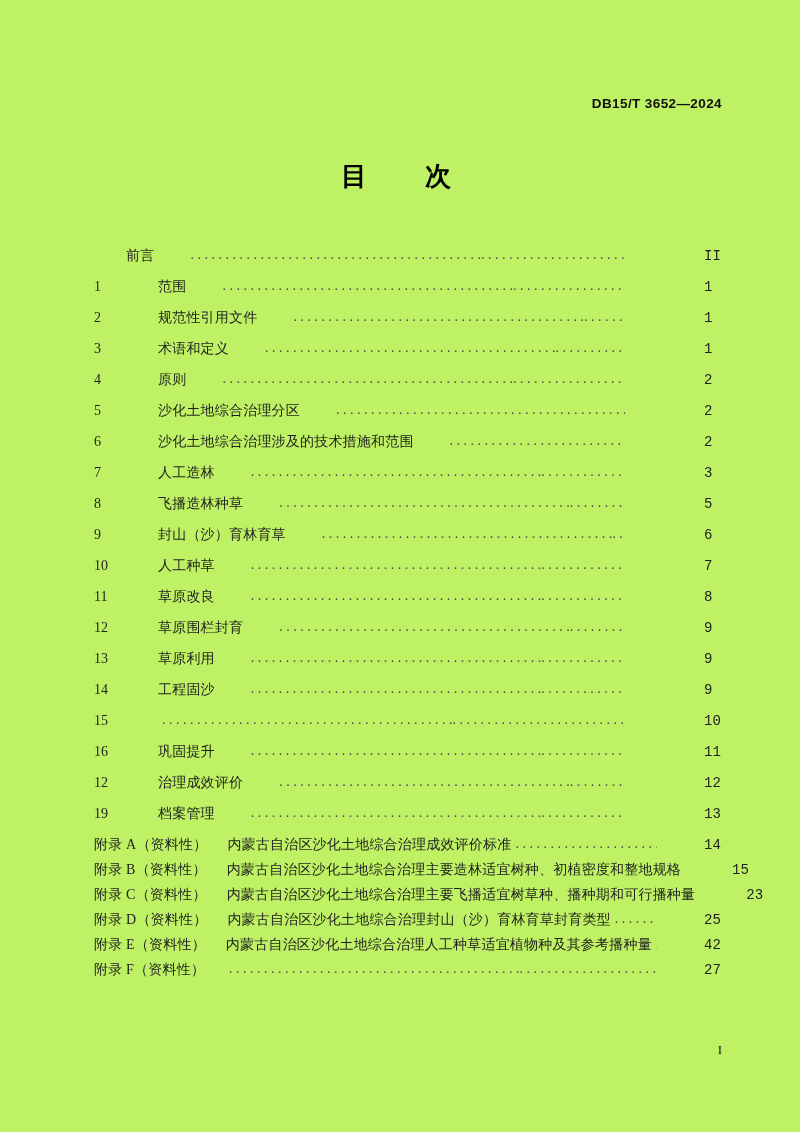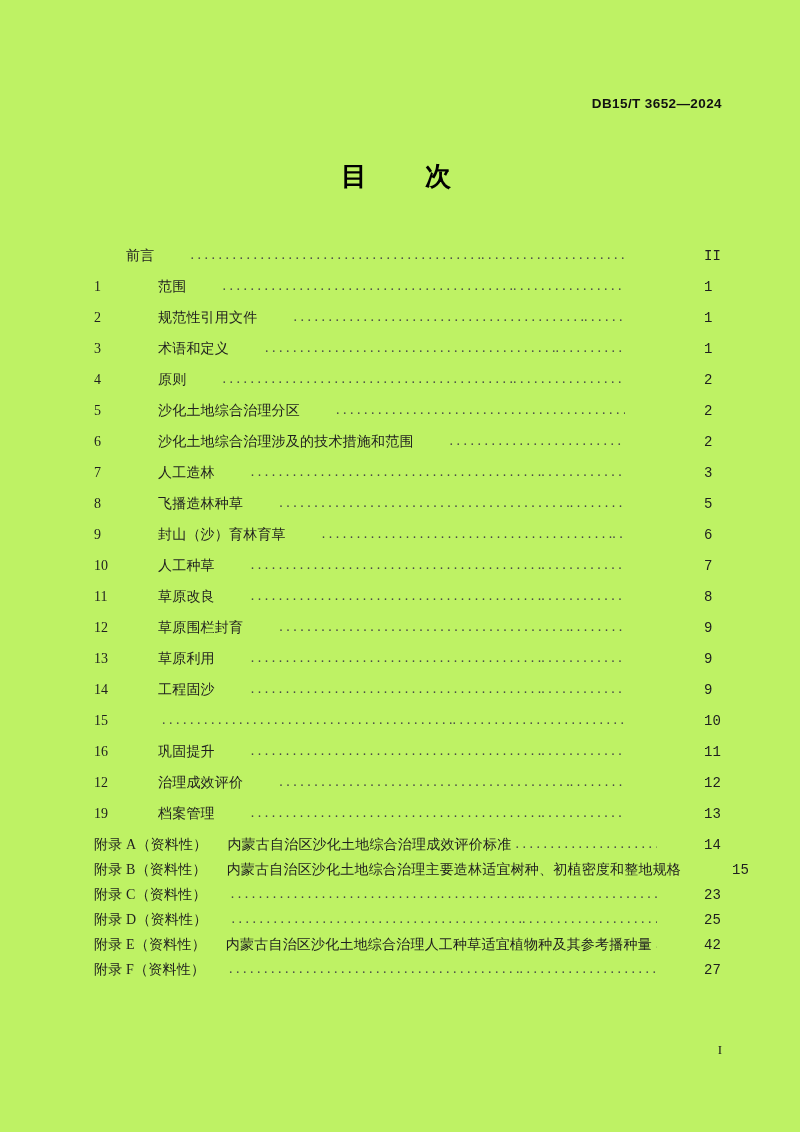--- a/index.html
+++ b/index.html
@@ -284,25 +284,27 @@
           <span class="toc-page">14</span>
         </div>
         <div class="toc-row level-annex">
           <span class="toc-annex-label">附录 B（资料性）</span>
           <span class="toc-label">内蒙古自治区沙化土地综合治理主要造林适宜树种、初植密度和整地规格</span>
           <span class="toc-dots"></span>
           <span class="toc-page">15</span>
         </div>
         <div class="toc-row level-annex">
           <span class="toc-annex-label">附录 C（资料性）</span>
+          <span class="toc-label">内蒙古自治区沙化土地综合治理主要飞播适宜树草种、播种期和可行播种量</span>
           <span class="toc-dots"></span>
           <span class="toc-page">23</span>
         </div>
         <div class="toc-row level-annex">
           <span class="toc-annex-label">附录 D（资料性）</span>
+          <span class="toc-label">内蒙古自治区沙化土地综合治理封山（沙）育林育草封育类型</span>
           <span class="toc-dots"></span>
           <span class="toc-page">25</span>
         </div>
         <div class="toc-row level-annex">
           <span class="toc-annex-label">附录 E（资料性）</span>
           <span class="toc-label">内蒙古自治区沙化土地综合治理人工种草适宜植物种及其参考播种量</span>
           <span class="toc-dots"></span>
           <span class="toc-page">42</span>
         </div>
         <div class="toc-row level-annex">

